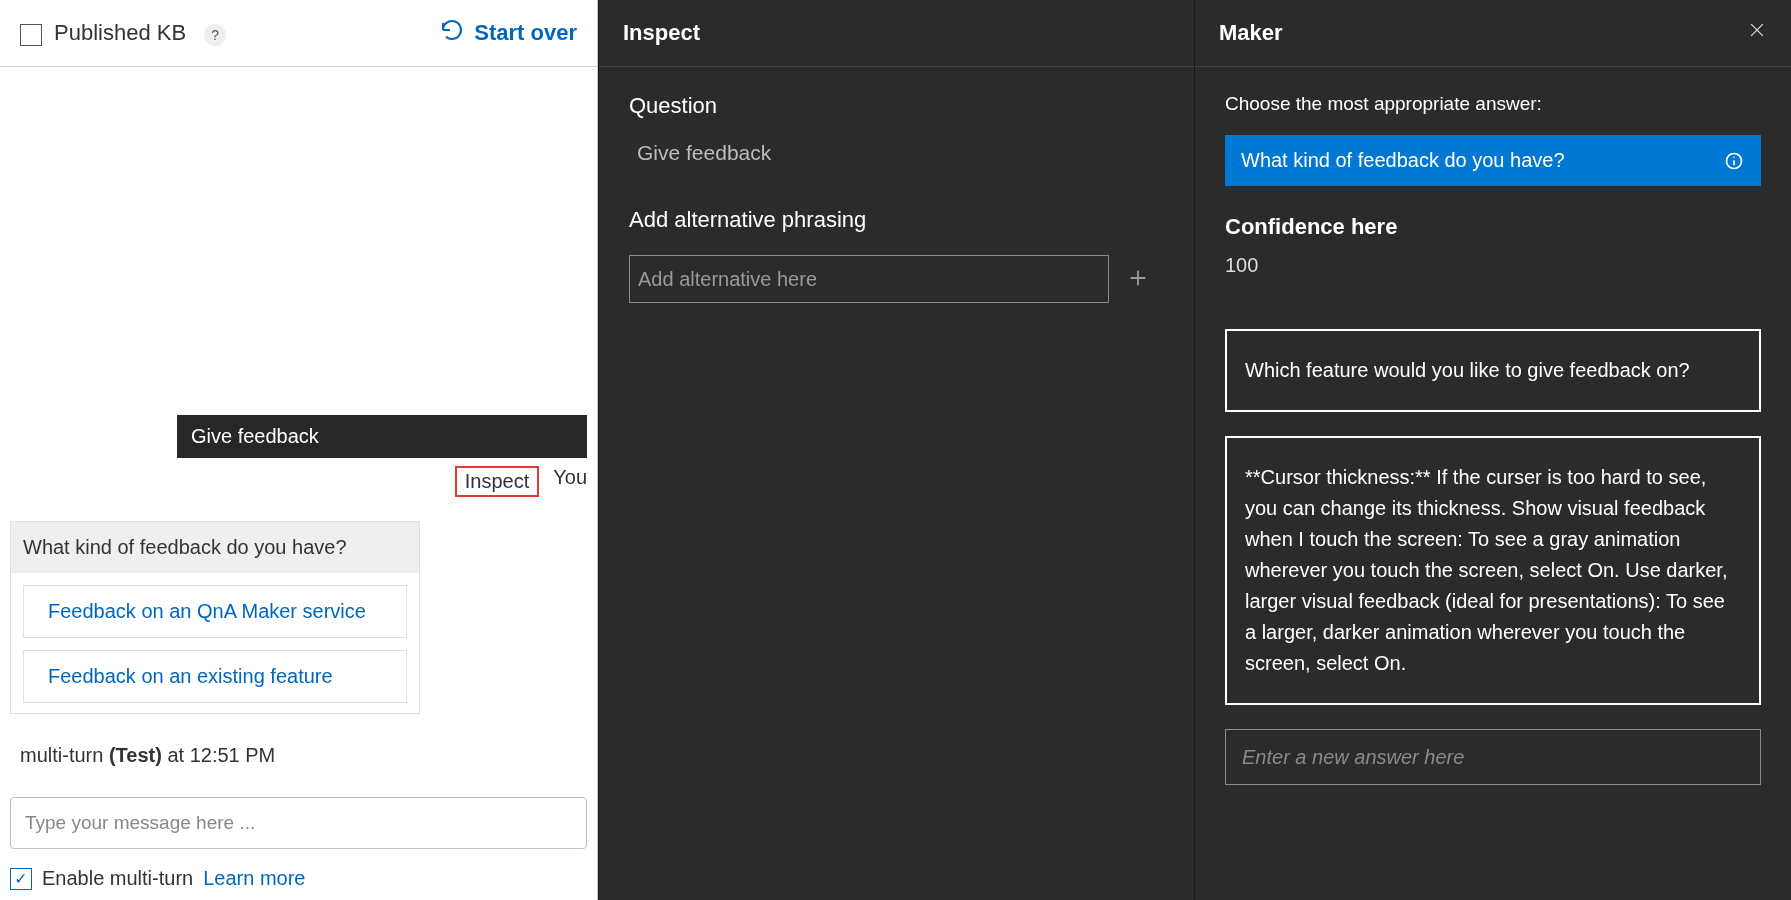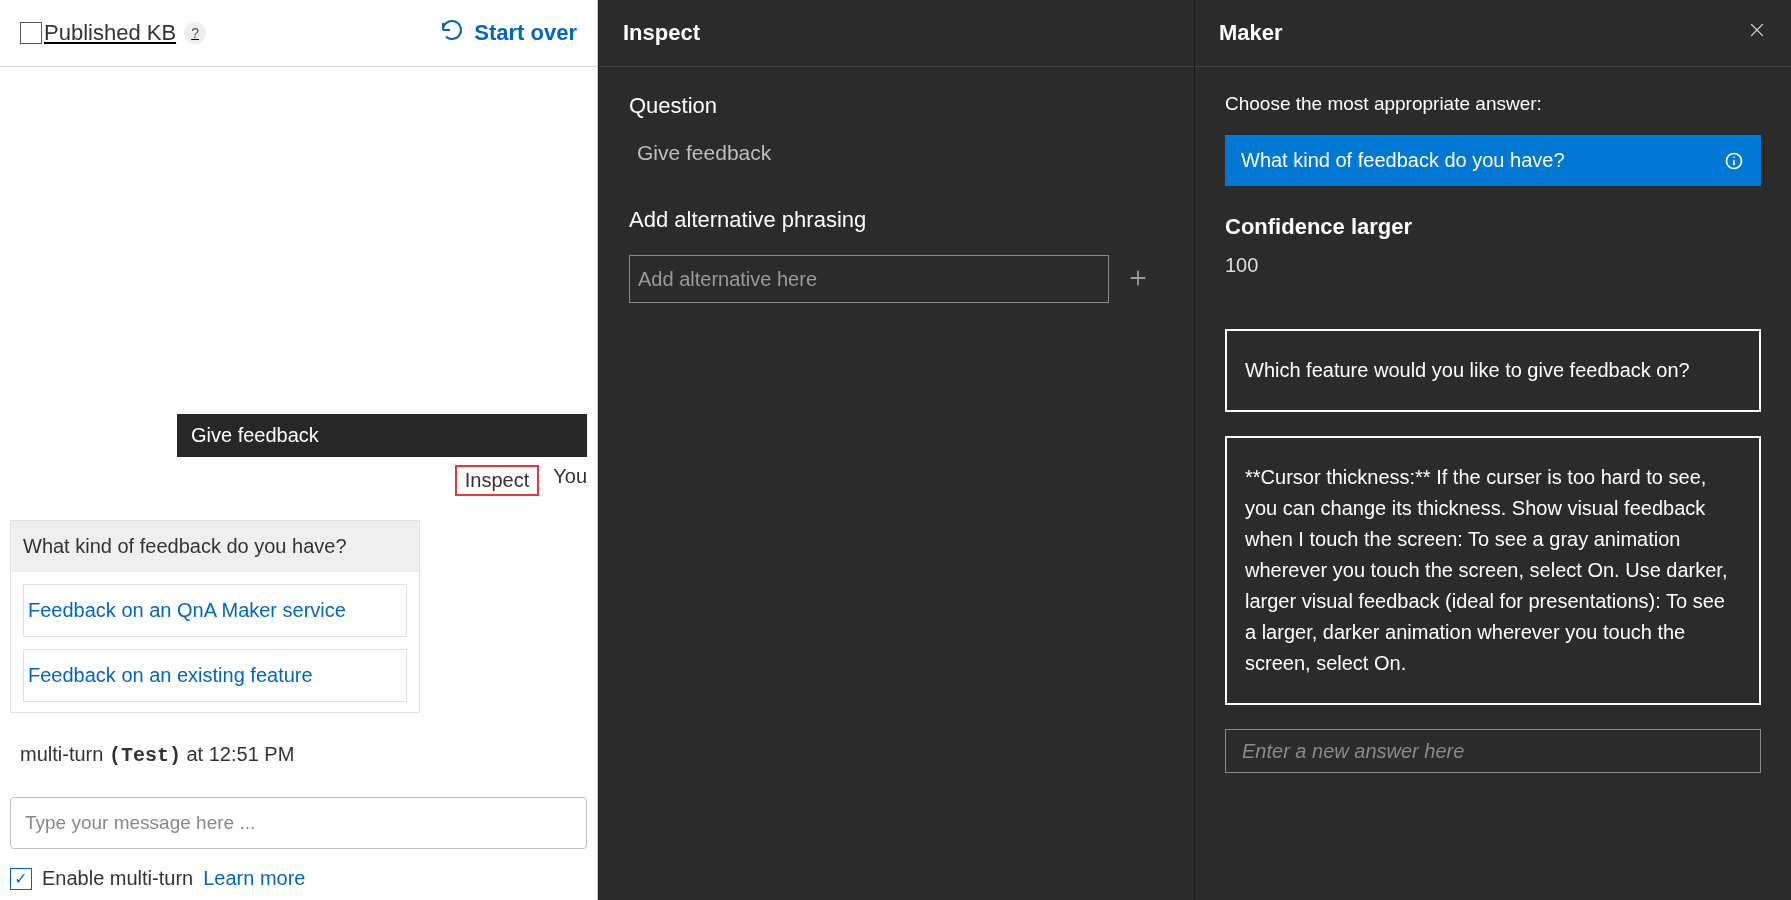--- a/index.html
+++ b/index.html
@@ -22,23 +22,22 @@
     }
     .chat-header {
       display: flex;
       align-items: center;
       justify-content: space-between;
       padding: 18px 20px;
       border-bottom: 1px solid #d0d0d0;
     }
     .chat-header-left {
       display: flex;
-      align-items: center;
-      gap: 2px;
-      text-decoration: underline;
+      align-items: flex-end;
+      gap: 12px;
     }
     .checkbox-box {
       width: 22px; height: 22px;
       border: 1px solid #555;
       display: inline-block;
       background: #fff;
     }
     .published-kb-label {
       font-size: 22px;
       color: #333;
@@ -104,33 +103,33 @@
     }
     .bot-card-header {
       background: #efefef;
       padding: 14px 12px;
       font-size: 20px;
       color: #333;
     }
     .bot-option {
       margin: 12px 12px 0 12px;
       border: 1px solid #e0e0e0;
-      padding: 14px 4px;
+      padding: 14px 24px;
       font-size: 20px;
       color: #0066c0;
       cursor: pointer;
       background: #fff;
     }
 
     .bot-meta {
       font-size: 20px;
       color: #333;
       margin: 30px 0 30px 10px;
     }
-    .bot-meta .bold { font-weight: 700; font-family: Liberation Mono, monospace; }
+    .bot-meta .bold { font-weight: 700; }
 
     .chat-footer {
       padding: 0 10px 10px 10px;
     }
     .chat-input {
       width: 100%;
       height: 52px;
       border: 1px solid #bfbfbf;
       border-radius: 4px;
       padding: 0 14px;
@@ -225,21 +224,21 @@
       border: 2px solid #fff;
       padding: 24px 18px;
       font-size: 20px;
       line-height: 1.55;
       margin-bottom: 24px;
       cursor: pointer;
     }
 
     .new-answer-input {
       width: 100%;
-      height: 44px;
+      height: 56px;
       background: transparent;
       border: 1px solid #8a8a8a;
       color: #fff;
       padding: 0 16px;
       font-size: 20px;
       font-style: italic;
     }
     .new-answer-input::placeholder { color: #8a8a8a; font-style: italic; }
   </style>
 </head>
@@ -326,21 +325,21 @@
       <span>What kind of feedback do you have?</span>
       <span class="info-icon">
         <svg viewBox="0 0 24 24" fill="none" stroke="#fff" stroke-width="2">
             <circle cx="12" cy="12" r="9"></circle>
             <line x1="12" y1="11" x2="12" y2="17"></line>
             <circle cx="12" cy="7.5" r="1" fill="#fff" stroke="none"></circle>
           </svg>
       </span>
     </div>
 
-    <div class="score-title">Confidence larger</div>
+    <div class="score-title">Confidence here</div>
     <div class="score-value">100</div>
 
     <div class="answer-box">Which feature would you like to give feedback on?</div>
     <div class="answer-box">**Cursor thickness:** If the curser is too hard to see, you can change its thickness. Show visual feedback when I touch the screen: To see a gray animation wherever you touch the screen, select On. Use darker, larger visual feedback (ideal for presentations): To see a larger, darker animation wherever you touch the screen, select On.</div>
 
     <input class="new-answer-input" placeholder="Enter a new answer here" style="">
   </div>
 </div>
 
 </body></html>

